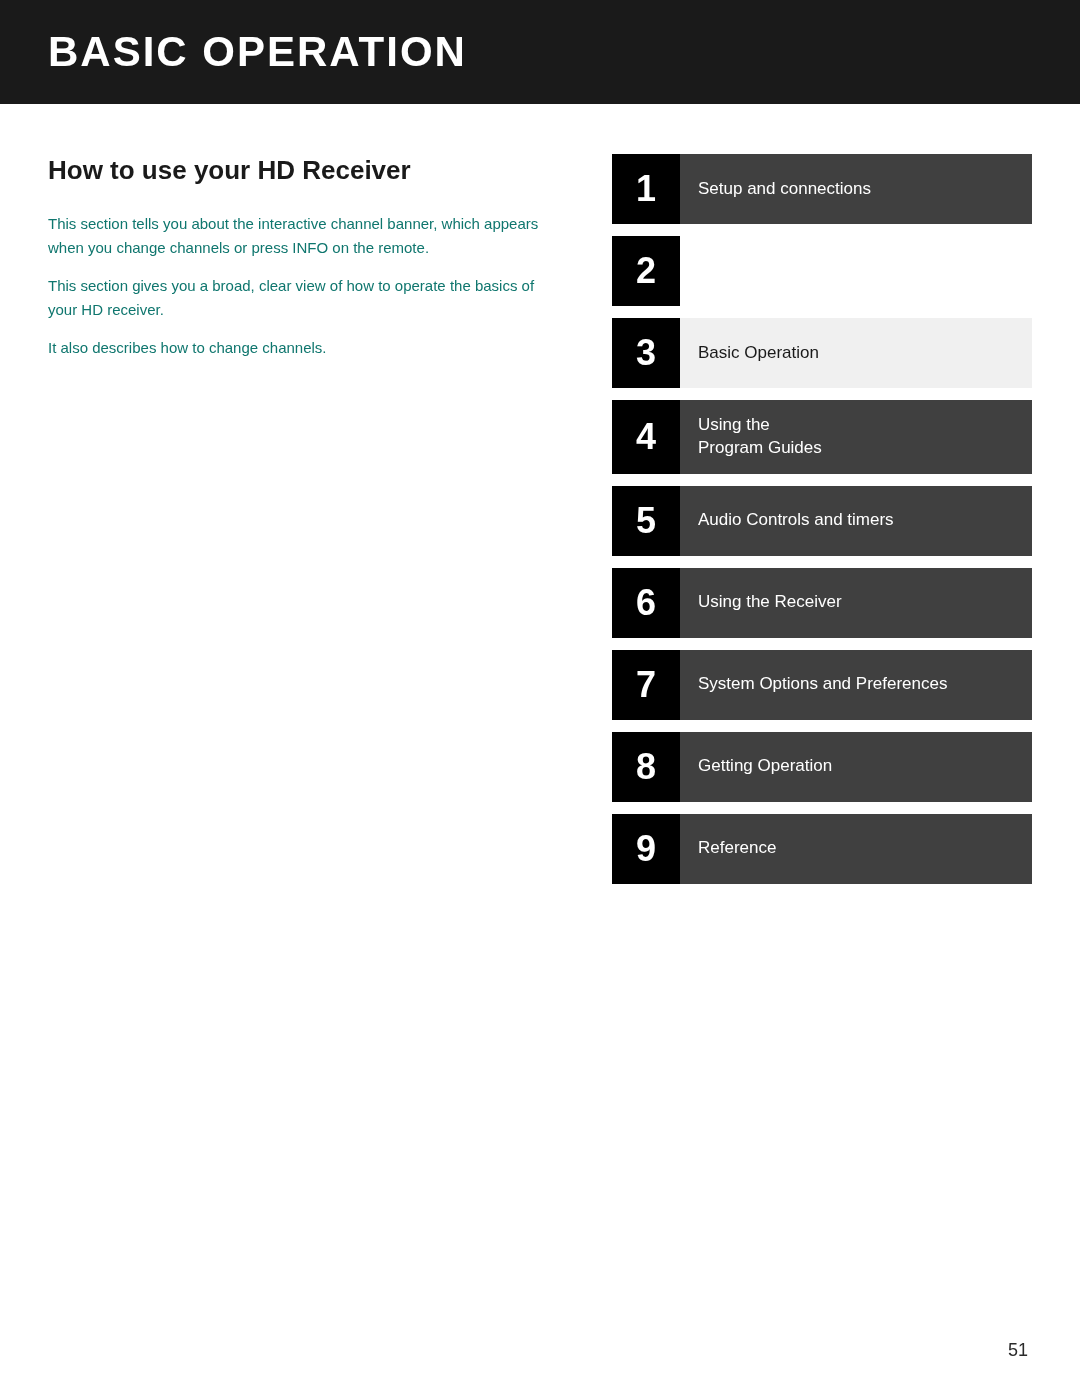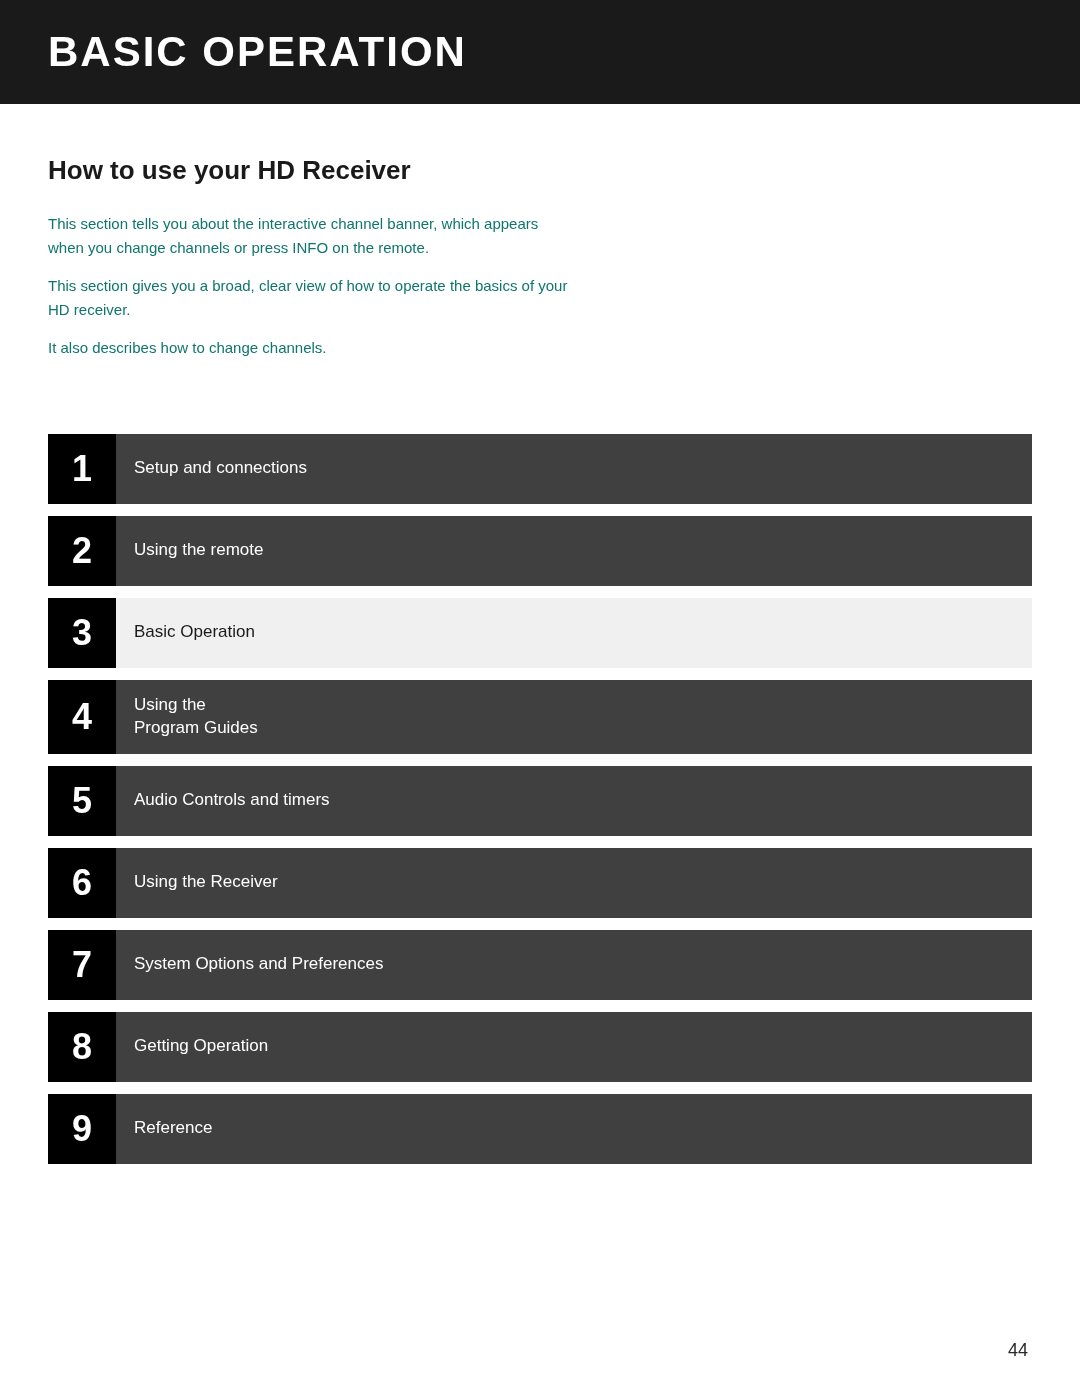--- a/index.html
+++ b/index.html
@@ -35,21 +35,20 @@
       color: #ffffff;
       font-size: 42px;
       font-weight: 700;
       letter-spacing: 2px;
       text-transform: uppercase;
     }
 
     
     .main-content {
       display: flex;
-      flex-direction: column;
       padding: 0 48px;
       gap: 60px;
     }
 
     
     .left-column {
       flex: 1;
       max-width: 520px;
     }
 
@@ -155,21 +154,20 @@
     </div>
 
     <div class="right-column">
 
     <div class="nav-item">
           <span class="nav-item-number">1</span>
           <span class="nav-item-label-dark" style="white-space: pre-line;">Setup and connections</span>
         </div>
         <div class="nav-item">
           <span class="nav-item-number">2</span>
-          <span class="nav-item-label-dark" style="white-space: pre-line;">Using the remote</span>
         </div>
         <div class="nav-item">
           <span class="nav-item-number">3</span>
           <span class="nav-item-label-light" style="white-space: pre-line;">Basic Operation</span>
         </div>
         <div class="nav-item">
           <span class="nav-item-number">4</span>
           <span class="nav-item-label-dark" style="white-space: pre-line;">Using the
 Program Guides</span>
         </div>
@@ -190,15 +188,15 @@
           <span class="nav-item-label-dark" style="white-space: pre-line;">Getting Operation</span>
         </div>
         <div class="nav-item">
           <span class="nav-item-number">9</span>
           <span class="nav-item-label-dark" style="white-space: pre-line;">Reference</span>
         </div>
       </div>
 
   </div>
 
-  <div class="page-number">44</div>
+  <div class="page-number">51</div>
 
 </div>
 
 </body></html>

